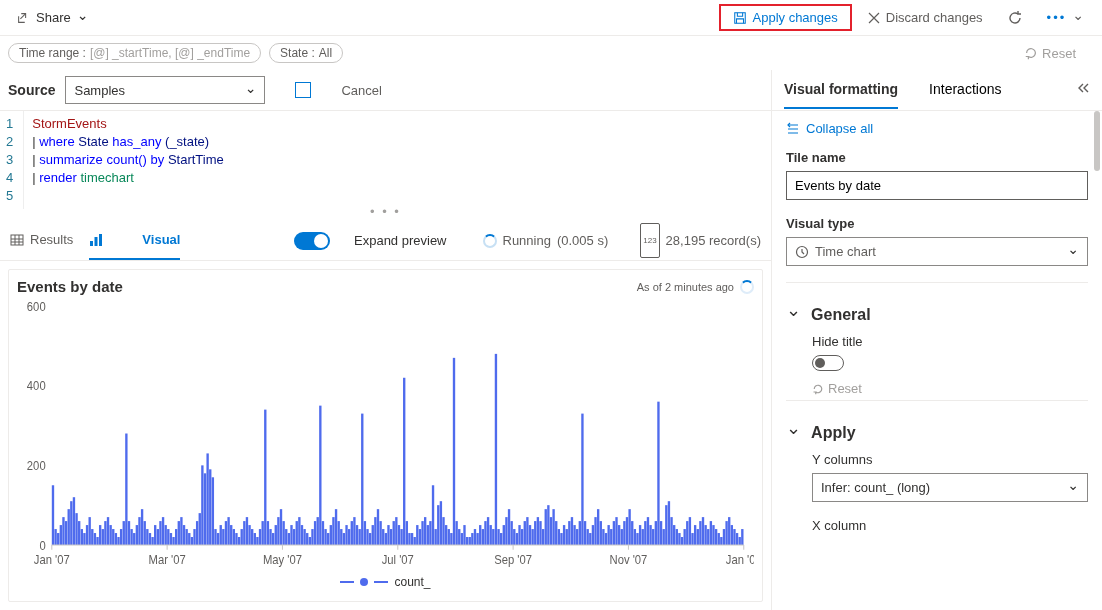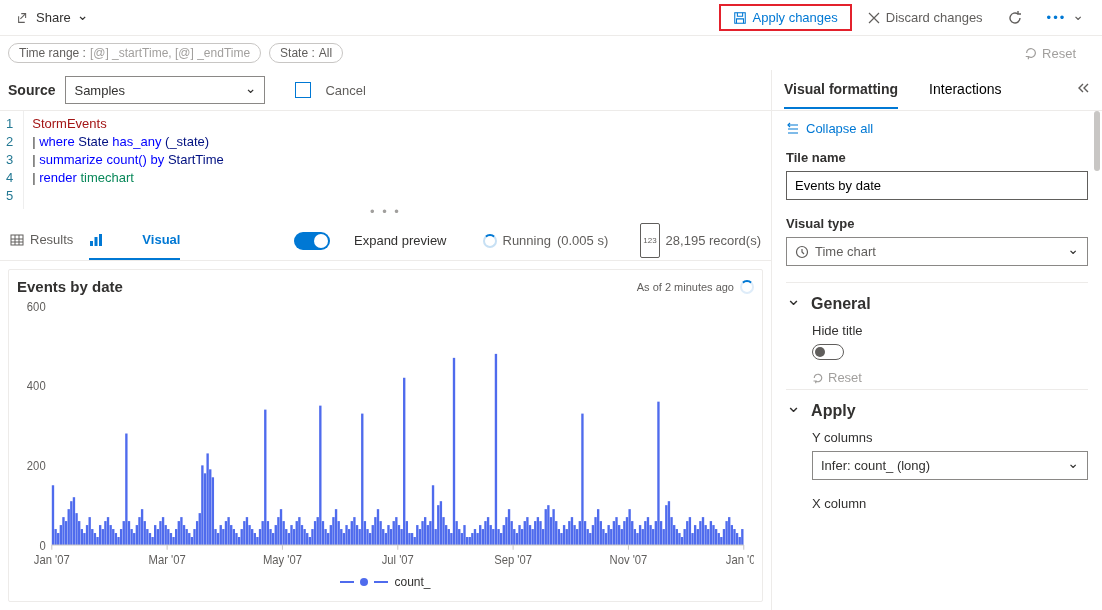--- a/index.html
+++ b/index.html
@@ -25,21 +25,21 @@
   
   .main { display: flex; height: calc(610px - 70px); }
   .left { flex: 1; display: flex; flex-direction: column; border-right: 1px solid #edebe9; }
   .right { width: 330px; display: flex; flex-direction: column; position: relative; }
   
   
   .sourcerow { display: flex; align-items: center; gap: 10px; padding: 6px 8px; border-bottom: 1px solid #edebe9; }
   .sourcerow label { font-weight: 600; font-size: 14px; }
   .sourcerow select, .dropdown { border: 1px solid #8a8886; padding: 4px 8px; min-width: 200px; height: 28px; background: #fff; display:flex; align-items:center; justify-content:space-between; cursor:pointer; }
   .checkbox { width: 16px; height: 16px; border: 1px solid #0078d4; display: inline-block; margin-left: 20px; }
-  .cancel { margin-left: 4px; color: #605e5c; cursor: pointer; }
+  .cancel { margin-left: 20px; color: #605e5c; cursor: pointer; }
   
   
   .editor { display: flex; font-family: Consolas, monospace; font-size: 13px; background: #fff; }
   .gutter { background: #fff; color: #237893; padding: 4px 10px 4px 6px; text-align: right; user-select: none; border-right: 1px solid #eee;}
   .gutter div { height: 18px; line-height: 18px;}
   .code { padding: 4px 8px; flex:1; }
   .code div { height: 18px; line-height: 18px; white-space: pre; }
   .tk-key { color: #0000ff; }
   .tk-func { color: #0000ff; }
   .tk-ident { color: #a31515; }
@@ -78,21 +78,21 @@
   .rtabs { display: flex; align-items: center; height: 40px; padding: 0 12px; gap: 31px; border-bottom: 1px solid #fff;}
   .rtab { height: 100%; display:flex; align-items:center; cursor:pointer; border-bottom: 2px solid transparent; color: #000000; font-size: 14px;}
   .rtab.active { color: #323130; border-bottom-color: #0078d4; font-weight:600;}
   .rtab-exp { margin-left:auto; cursor:pointer; color:#605e5c; }
   .rcontent { padding: 10px 14px; overflow-y: auto; flex:1; border-top:1px solid #edebe9; position:relative;}
   .collapse-all { color: #0078d4; display:flex; align-items:center; gap:6px; cursor:pointer; margin-bottom:14px; font-size:13px;}
   .field-label { font-weight: 600; margin-bottom: 6px; font-size: 13px;}
   .field-input { width: 100%; border: 1px solid #605e5c; padding: 6px 8px; font-size: 13px; margin-bottom: 16px;}
   .field-select { width: 100%; border: 1px solid #8a8886; padding: 6px 8px; font-size: 13px; margin-bottom: 16px; display:flex; align-items:center; justify-content:space-between; cursor:pointer; background:#fff;}
   .field-select .icn { color:#605e5c; display:flex; align-items:center; gap:6px;}
-  .section { border-top: 1px solid #edebe9; padding-top: 12px; margin-top: 4px;}
+  .section { border-top: 1px solid #edebe9; padding-top: 23px; margin-top: 4px;}
   .section-header { display:flex; align-items:center; gap:10px; cursor:pointer; margin-bottom:10px;}
   .section-header h4 { font-size:16px; font-weight:600;}
   .indent { padding-left: 26px; }
   .small-toggle { width: 32px; height: 16px; border: 1px solid #605e5c; border-radius: 10px; position:relative; cursor:pointer; margin-top:4px; margin-bottom:10px;}
   .small-toggle .k { position:absolute; left:2px; top:2px; width:10px; height:10px; background:#605e5c; border-radius:50%;}
   .reset-small { display:flex; align-items:center; gap:4px; color:#a19f9d; cursor:pointer; font-size:13px;}
   .scrollbar-fake { position:absolute; right:2px; top:0; width:6px; height:60px; background:#c8c6c4; border-radius:3px;}
   
   .chev { display:inline-block; }
   .chev-down::before { content:"⌄"; font-size:14px; line-height:10px; position:relative; top:-2px;}

